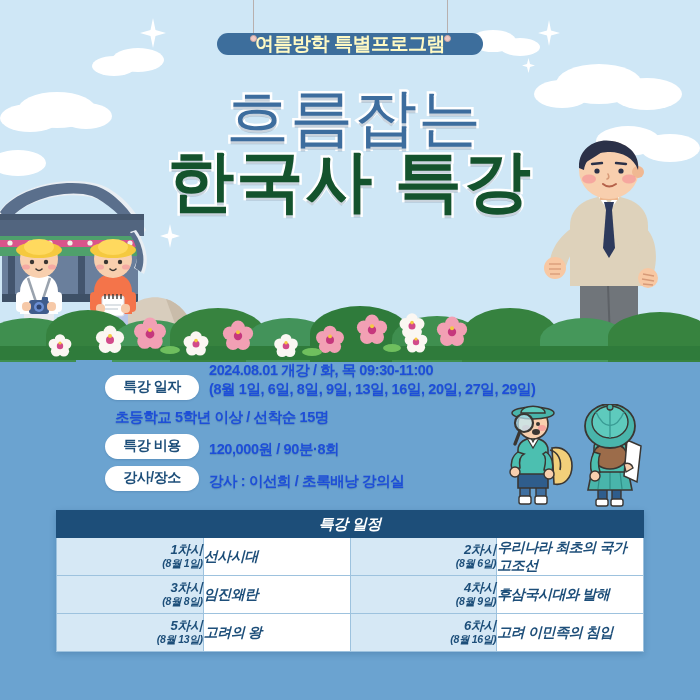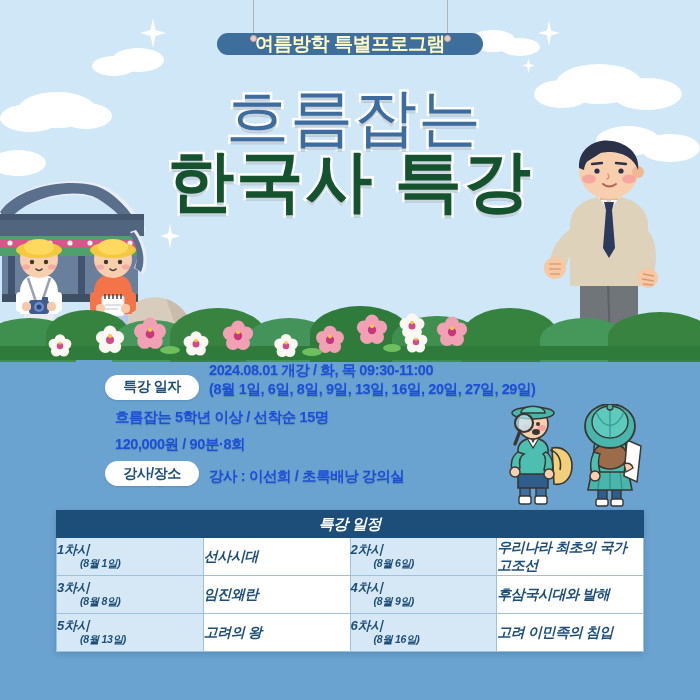--- a/index.html
+++ b/index.html
@@ -243,21 +243,21 @@
     border: 1px solid #1d4e79;
   }
   table.schedule td {
     border: 1px solid #9dc2de;
     padding: 0;
     height: 37px;
   }
   td.sess {
     width: 86px;
     background: #d6e8f5;
-    text-align: left;
+    text-align: right;
     color: #1d4e79;
     line-height: 1.12;
     padding: 2px 0;
   }
   td.sess .n {
     display: block;
     font-size: 13px;
     font-weight: bold;
     letter-spacing: -0.3px;
   }
@@ -623,24 +623,25 @@
 
     <div class="info-row">
       <div class="pill">특강 일자</div>
       <div class="info-text">
         <span>2024.08.01 개강 / 화, 목 09:30-11:00</span>
         <span class="sub">(8월 1일, 6일, 8일, 9일, 13일, 16일, 20일, 27일, 29일)</span>
       </div>
     </div>
 
     <div class="info-row">
-      <div class="info-text">흐름잡는 5학년 이상 / 선착순 15명</div>
+      <div class="info-text">초등학교 5학년 이상 / 선착순 15명</div>
     </div>
 
     <div class="info-row">
+      <div class="pill">특강 비용</div>
       <div class="info-text">120,000원 / 90분·8회</div>
     </div>
 
     <div class="info-row">
       <div class="pill">강사/장소</div>
       <div class="info-text">강사 : 이선희 / 초록배낭 강의실</div>
     </div>
 
   </div>
 

